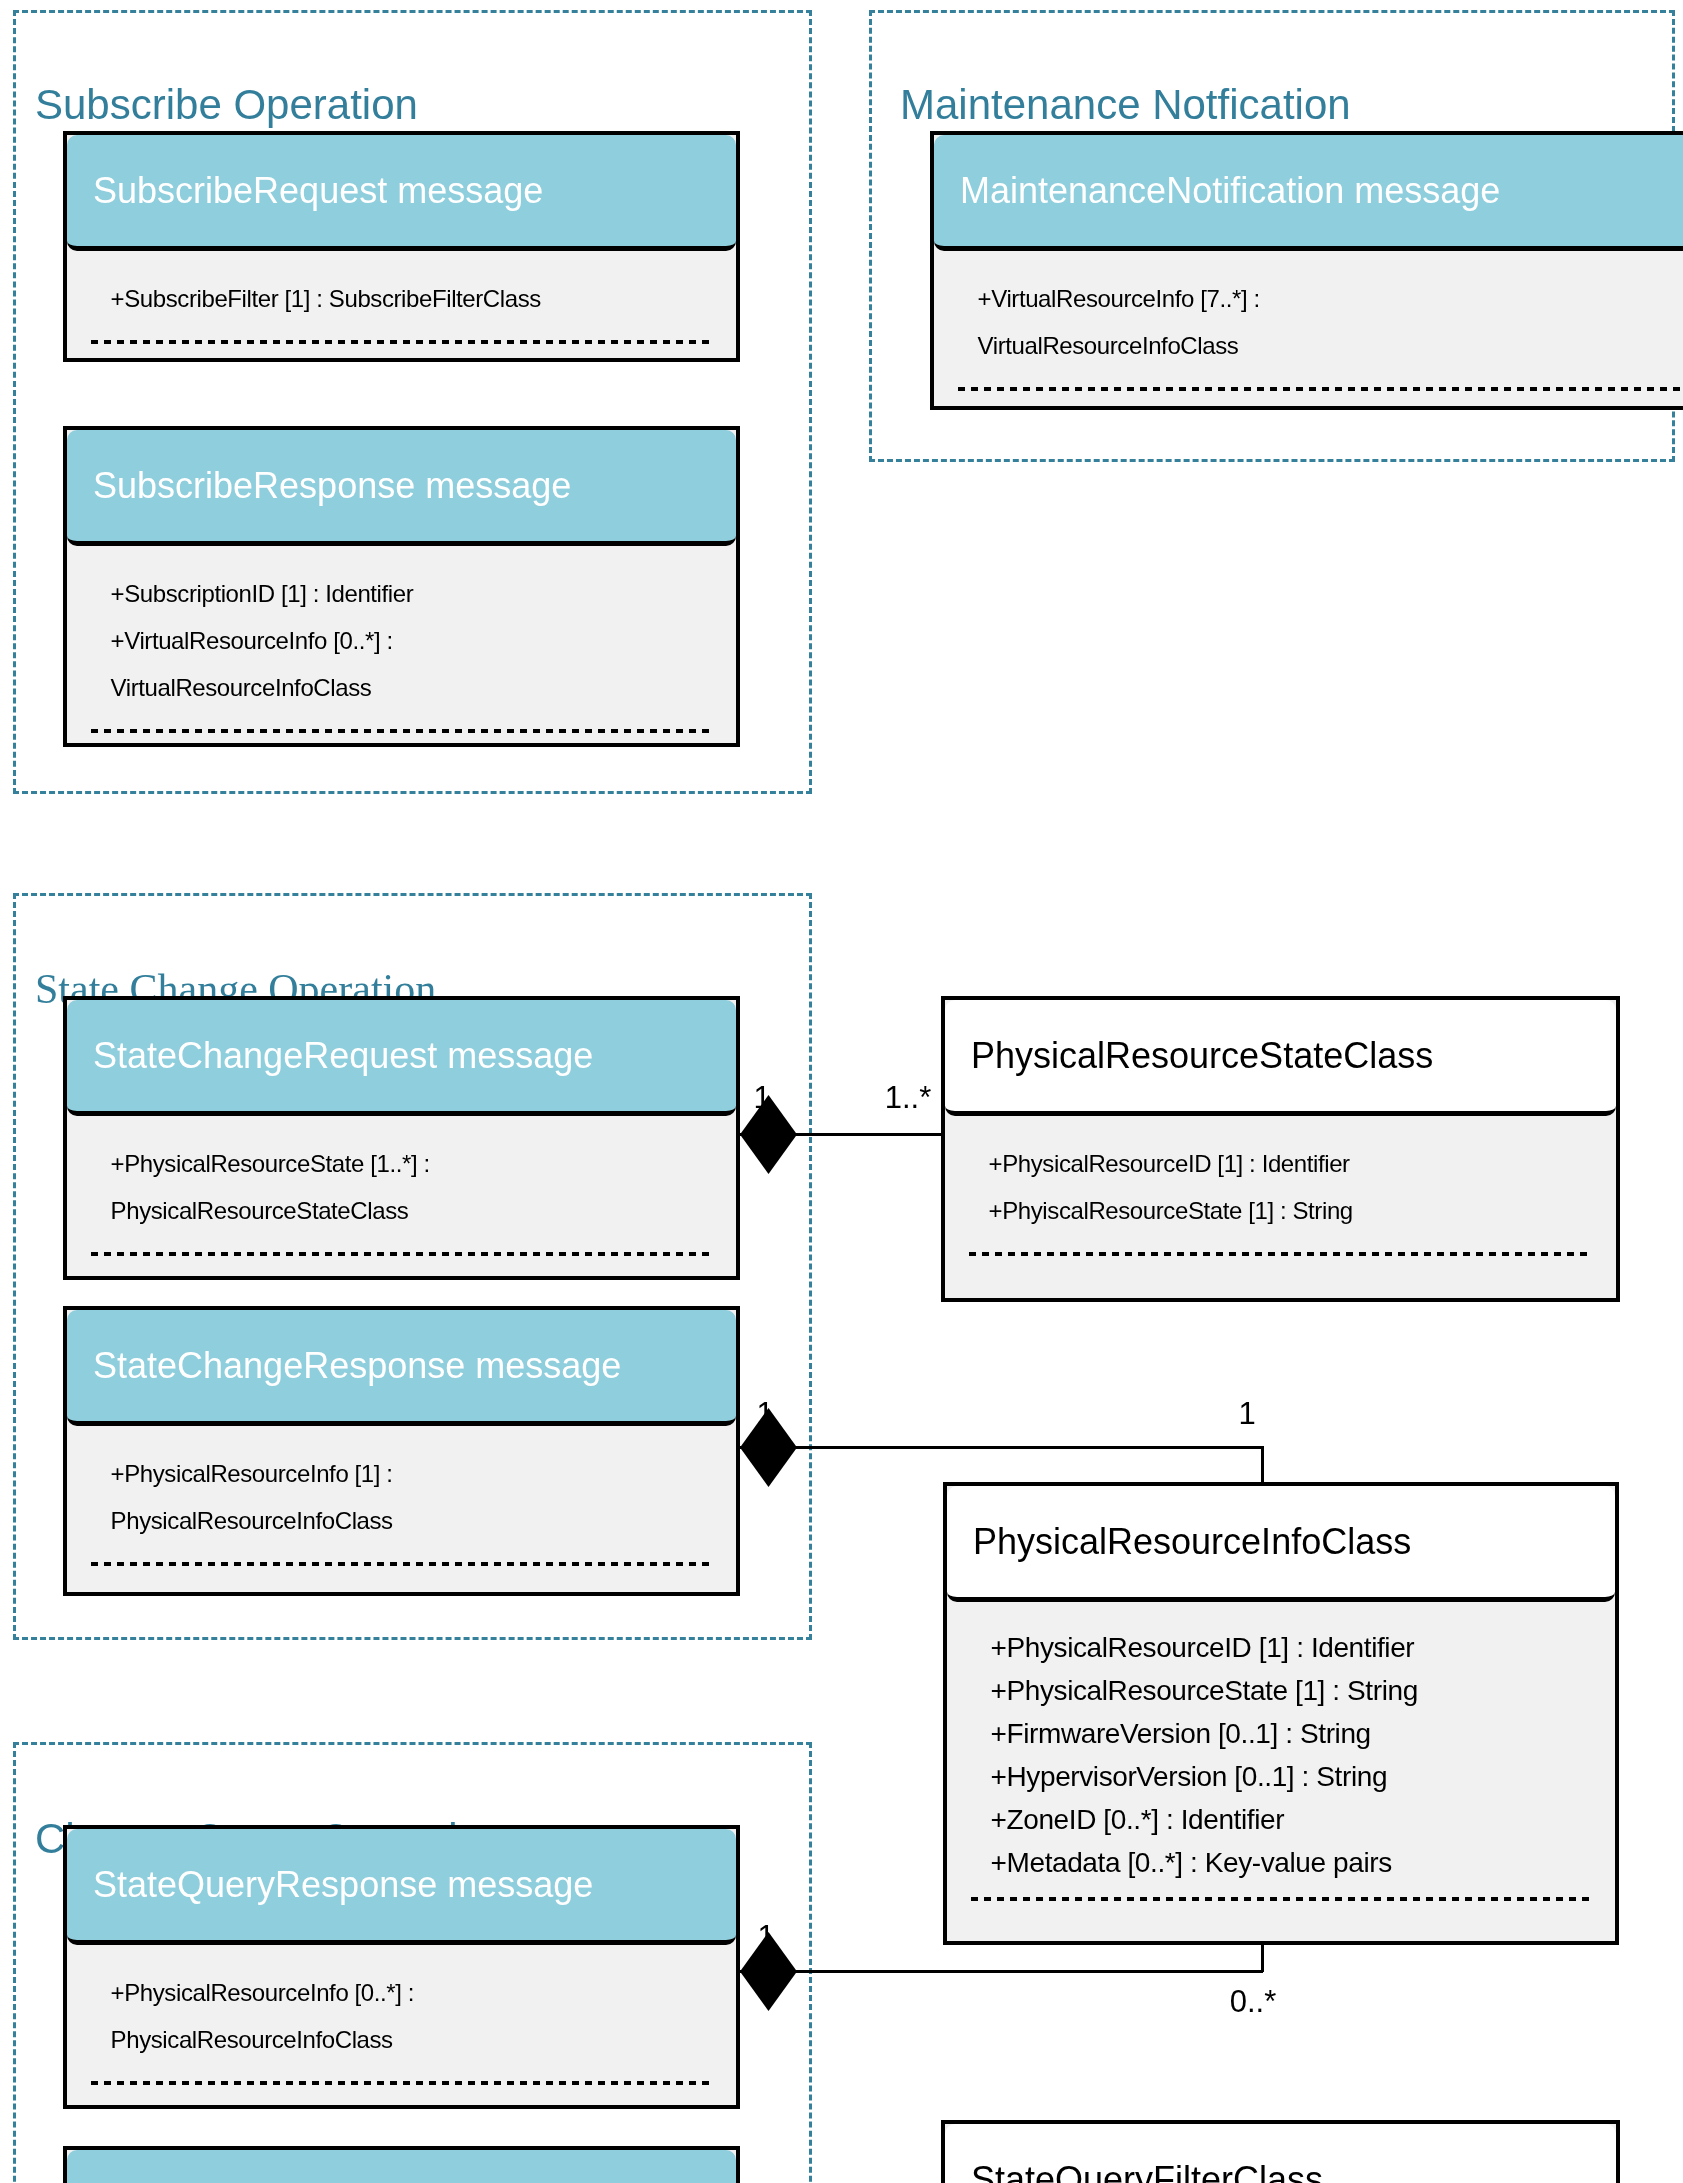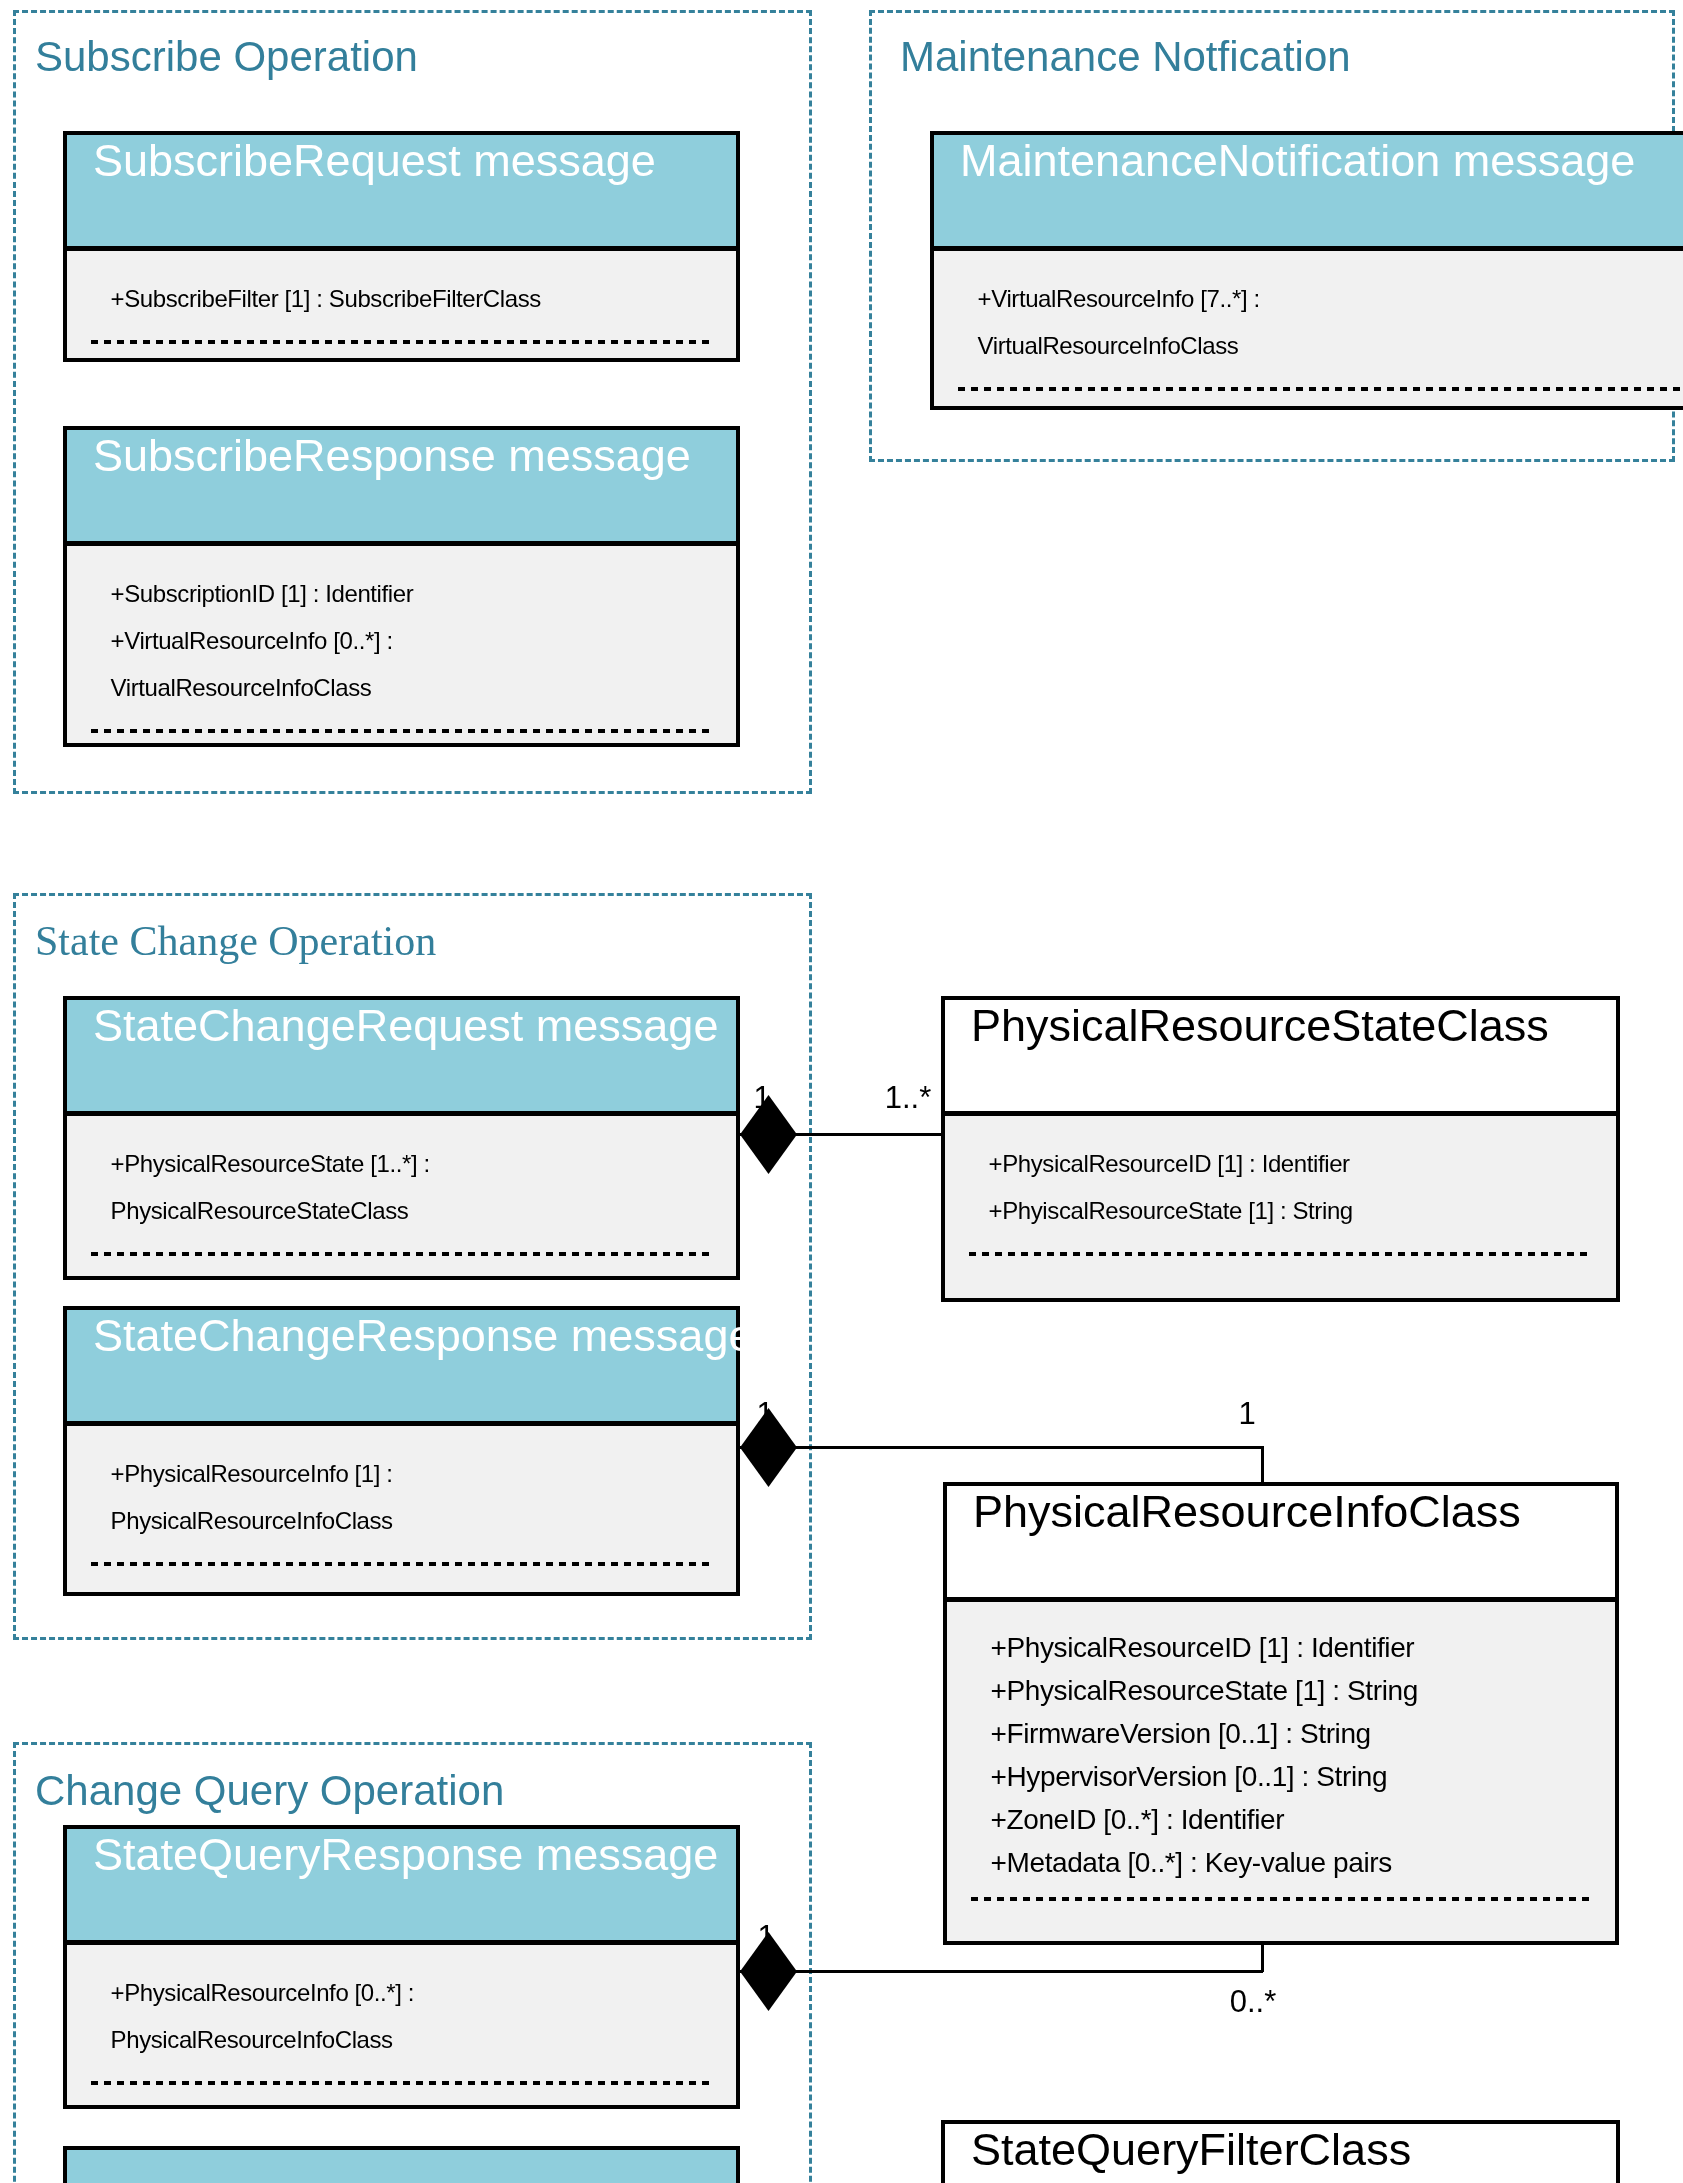--- a/index.html
+++ b/index.html
@@ -1,23 +1,23 @@
 <!DOCTYPE html>
 <html style="font-size:7px"><head>
 <meta charset="utf-8">
 <style>
   html,body{margin:0;padding:0;background:#fff;}
   #canvas{position:relative;width:1684px;height:2475px;background:#fff;
           font-family:"Liberation Sans",sans-serif;overflow:hidden;}
   .section{position:absolute;border:3.9px dashed #35819B;box-sizing:border-box;background:transparent;}
-  .section-title{position:absolute;color:#337F9B;font-size:42px;line-height:57px;white-space:nowrap;}
+  .section-title{position:absolute;color:#337F9B;font-size:42px;line-height:57px;white-space:nowrap;margin-top:48px;}
   .uml{position:absolute;border:4.4px solid #000;box-sizing:border-box;background:#F1F1F1;
        display:flex;flex-direction:column;}
-  .uml .titlebar{height:111px;flex:0 0 auto;border-bottom:5.2px solid #000;display:flex;align-items:flex-start;
-       padding:0 13px 0 26px;font-size:45px;white-space:nowrap;}
+  .uml .titlebar{height:111px;flex:0 0 auto;border-bottom:5.2px solid #000;display:flex;align-items:center;
+       padding:0 13px 0 26px;font-size:36px;white-space:nowrap;border-radius:10px;}
   .uml.msg .titlebar{background:#8FCEDC;color:#fff;}
   .uml.cls .titlebar{background:#fff;color:#000;}
   .uml .attrs{flex:1 1 auto;padding:24px 24px 0 24px;color:#000;font-size:24px;line-height:47px;}
   .uml .attrs.tight{font-size:28px;line-height:43px;}
   .attr{white-space:nowrap;padding-left:19.6px;letter-spacing:-0.4px;}
   .dotline{height:3.5px;margin-top:18.3px;
        background-image:repeating-linear-gradient(90deg,#000 0 7px,transparent 7px 13px);}
   .hline{position:absolute;height:2.6px;background:#000;}
   .vline{position:absolute;width:2.6px;background:#000;}
   .diamond{position:absolute;width:57px;height:79px;background:#000;

